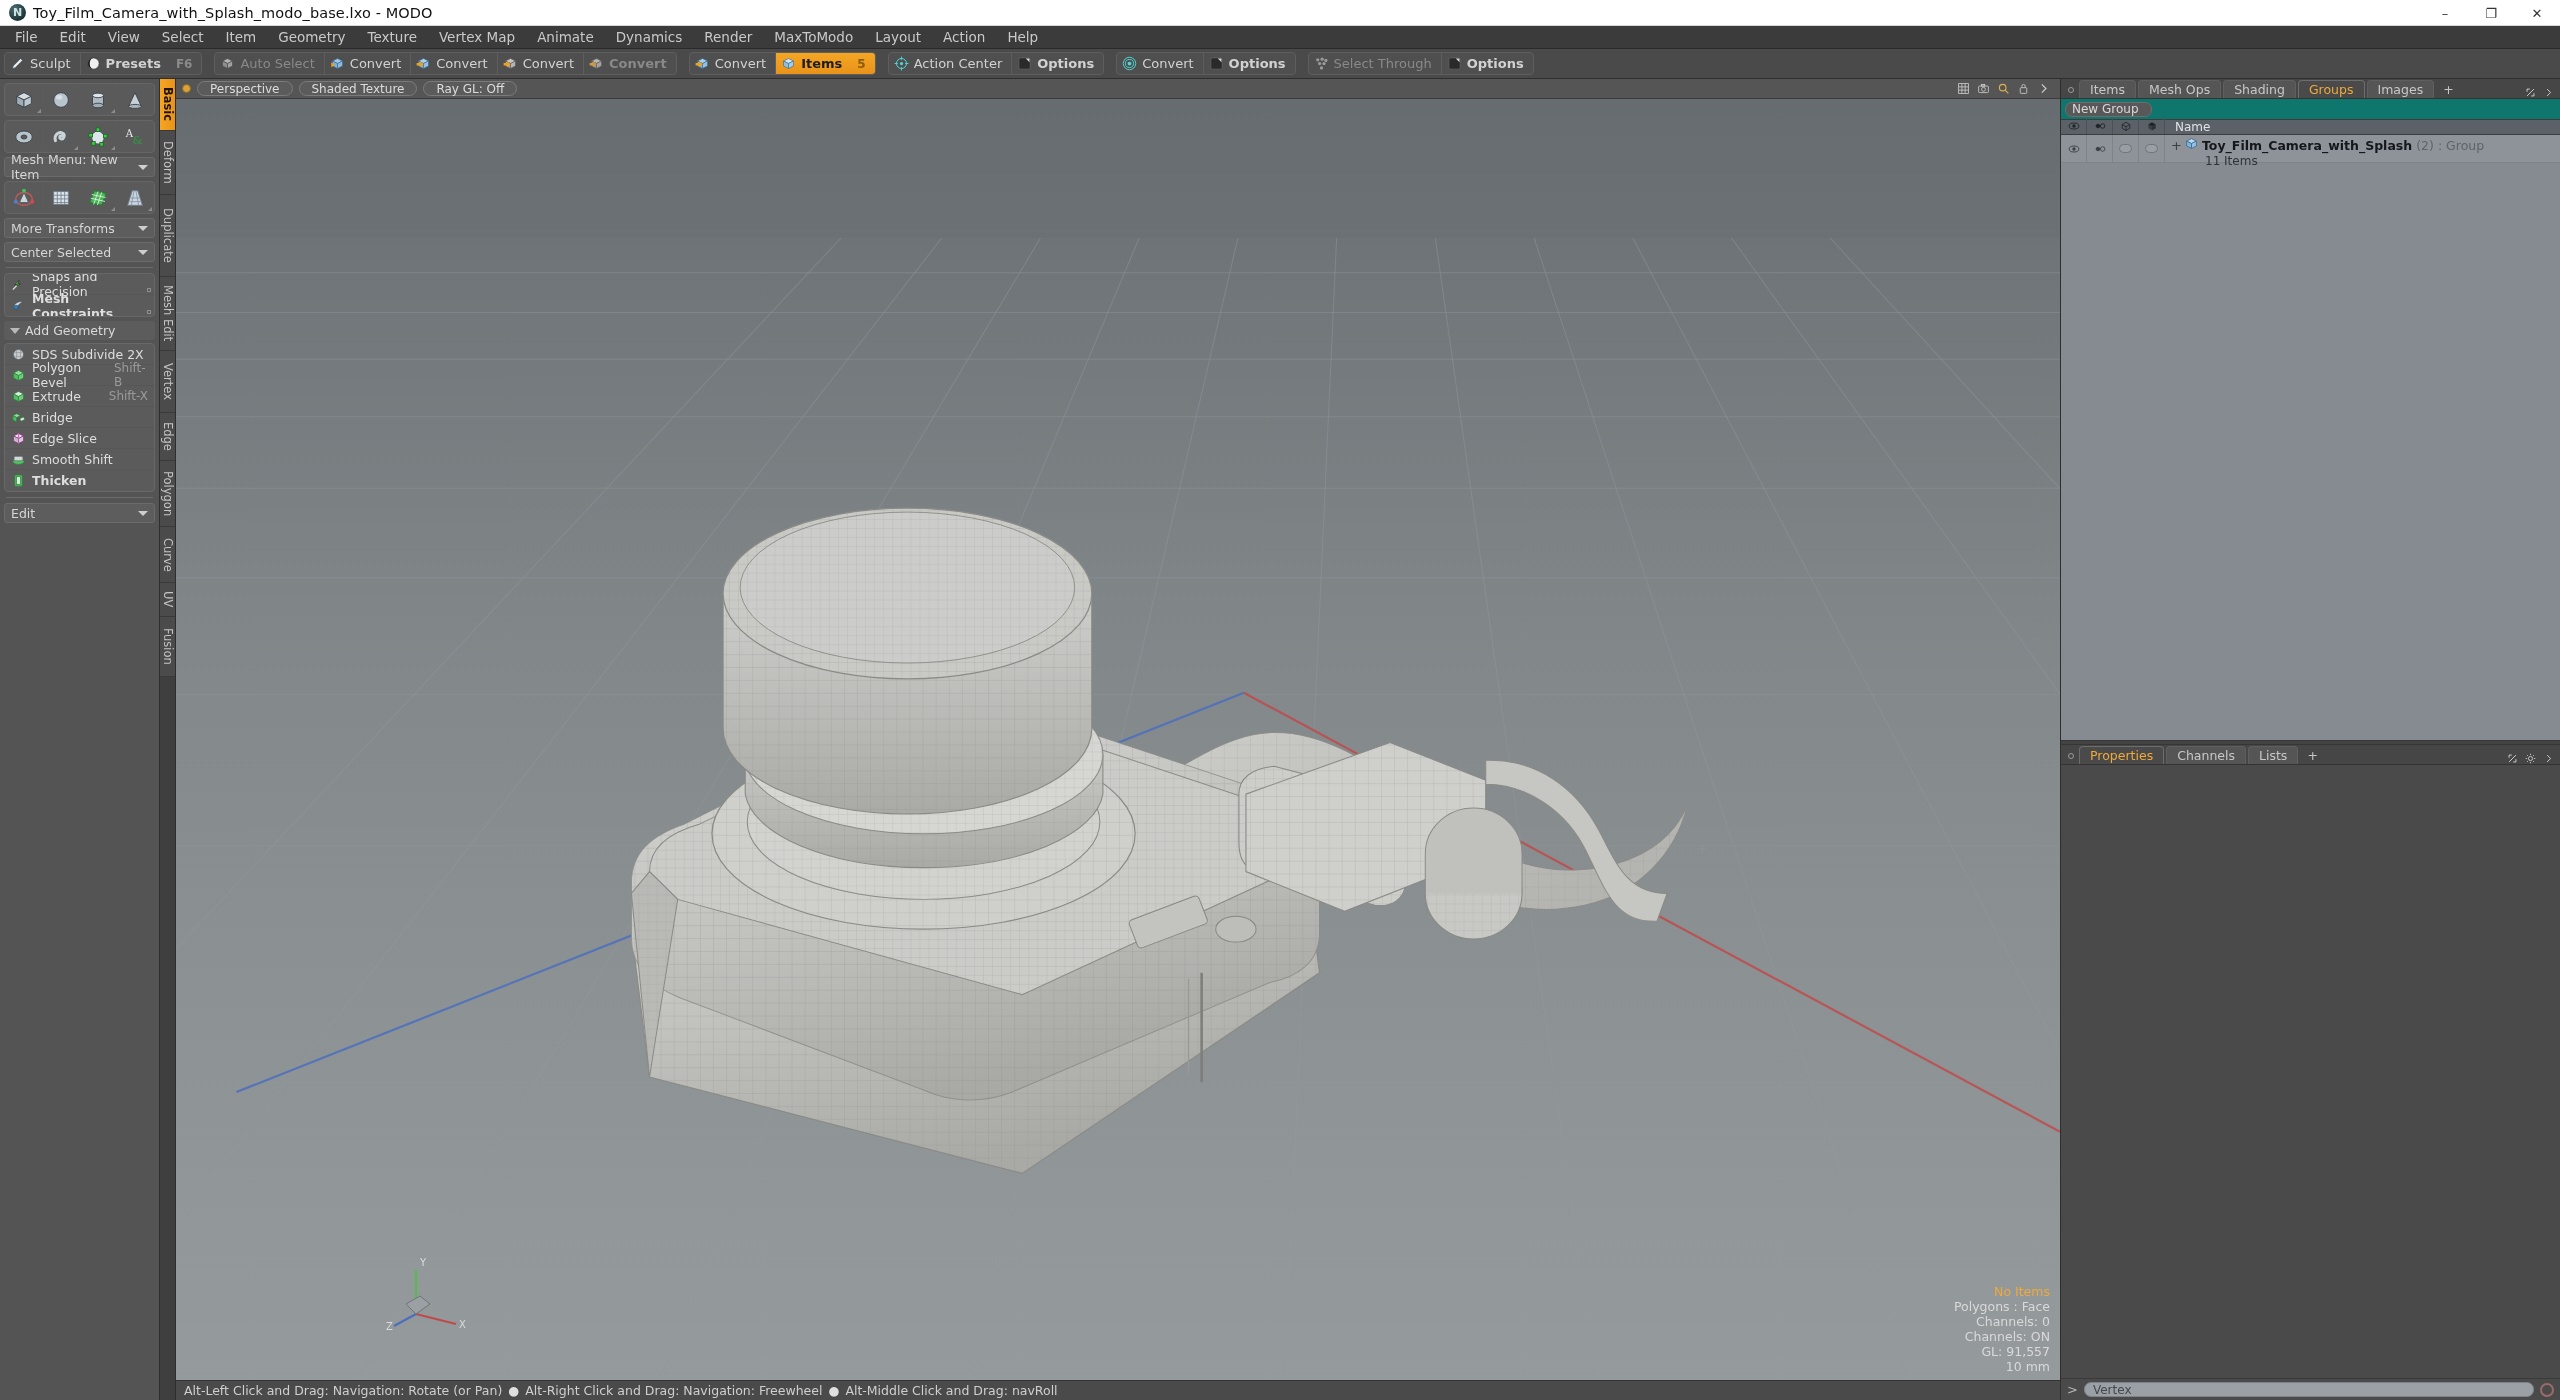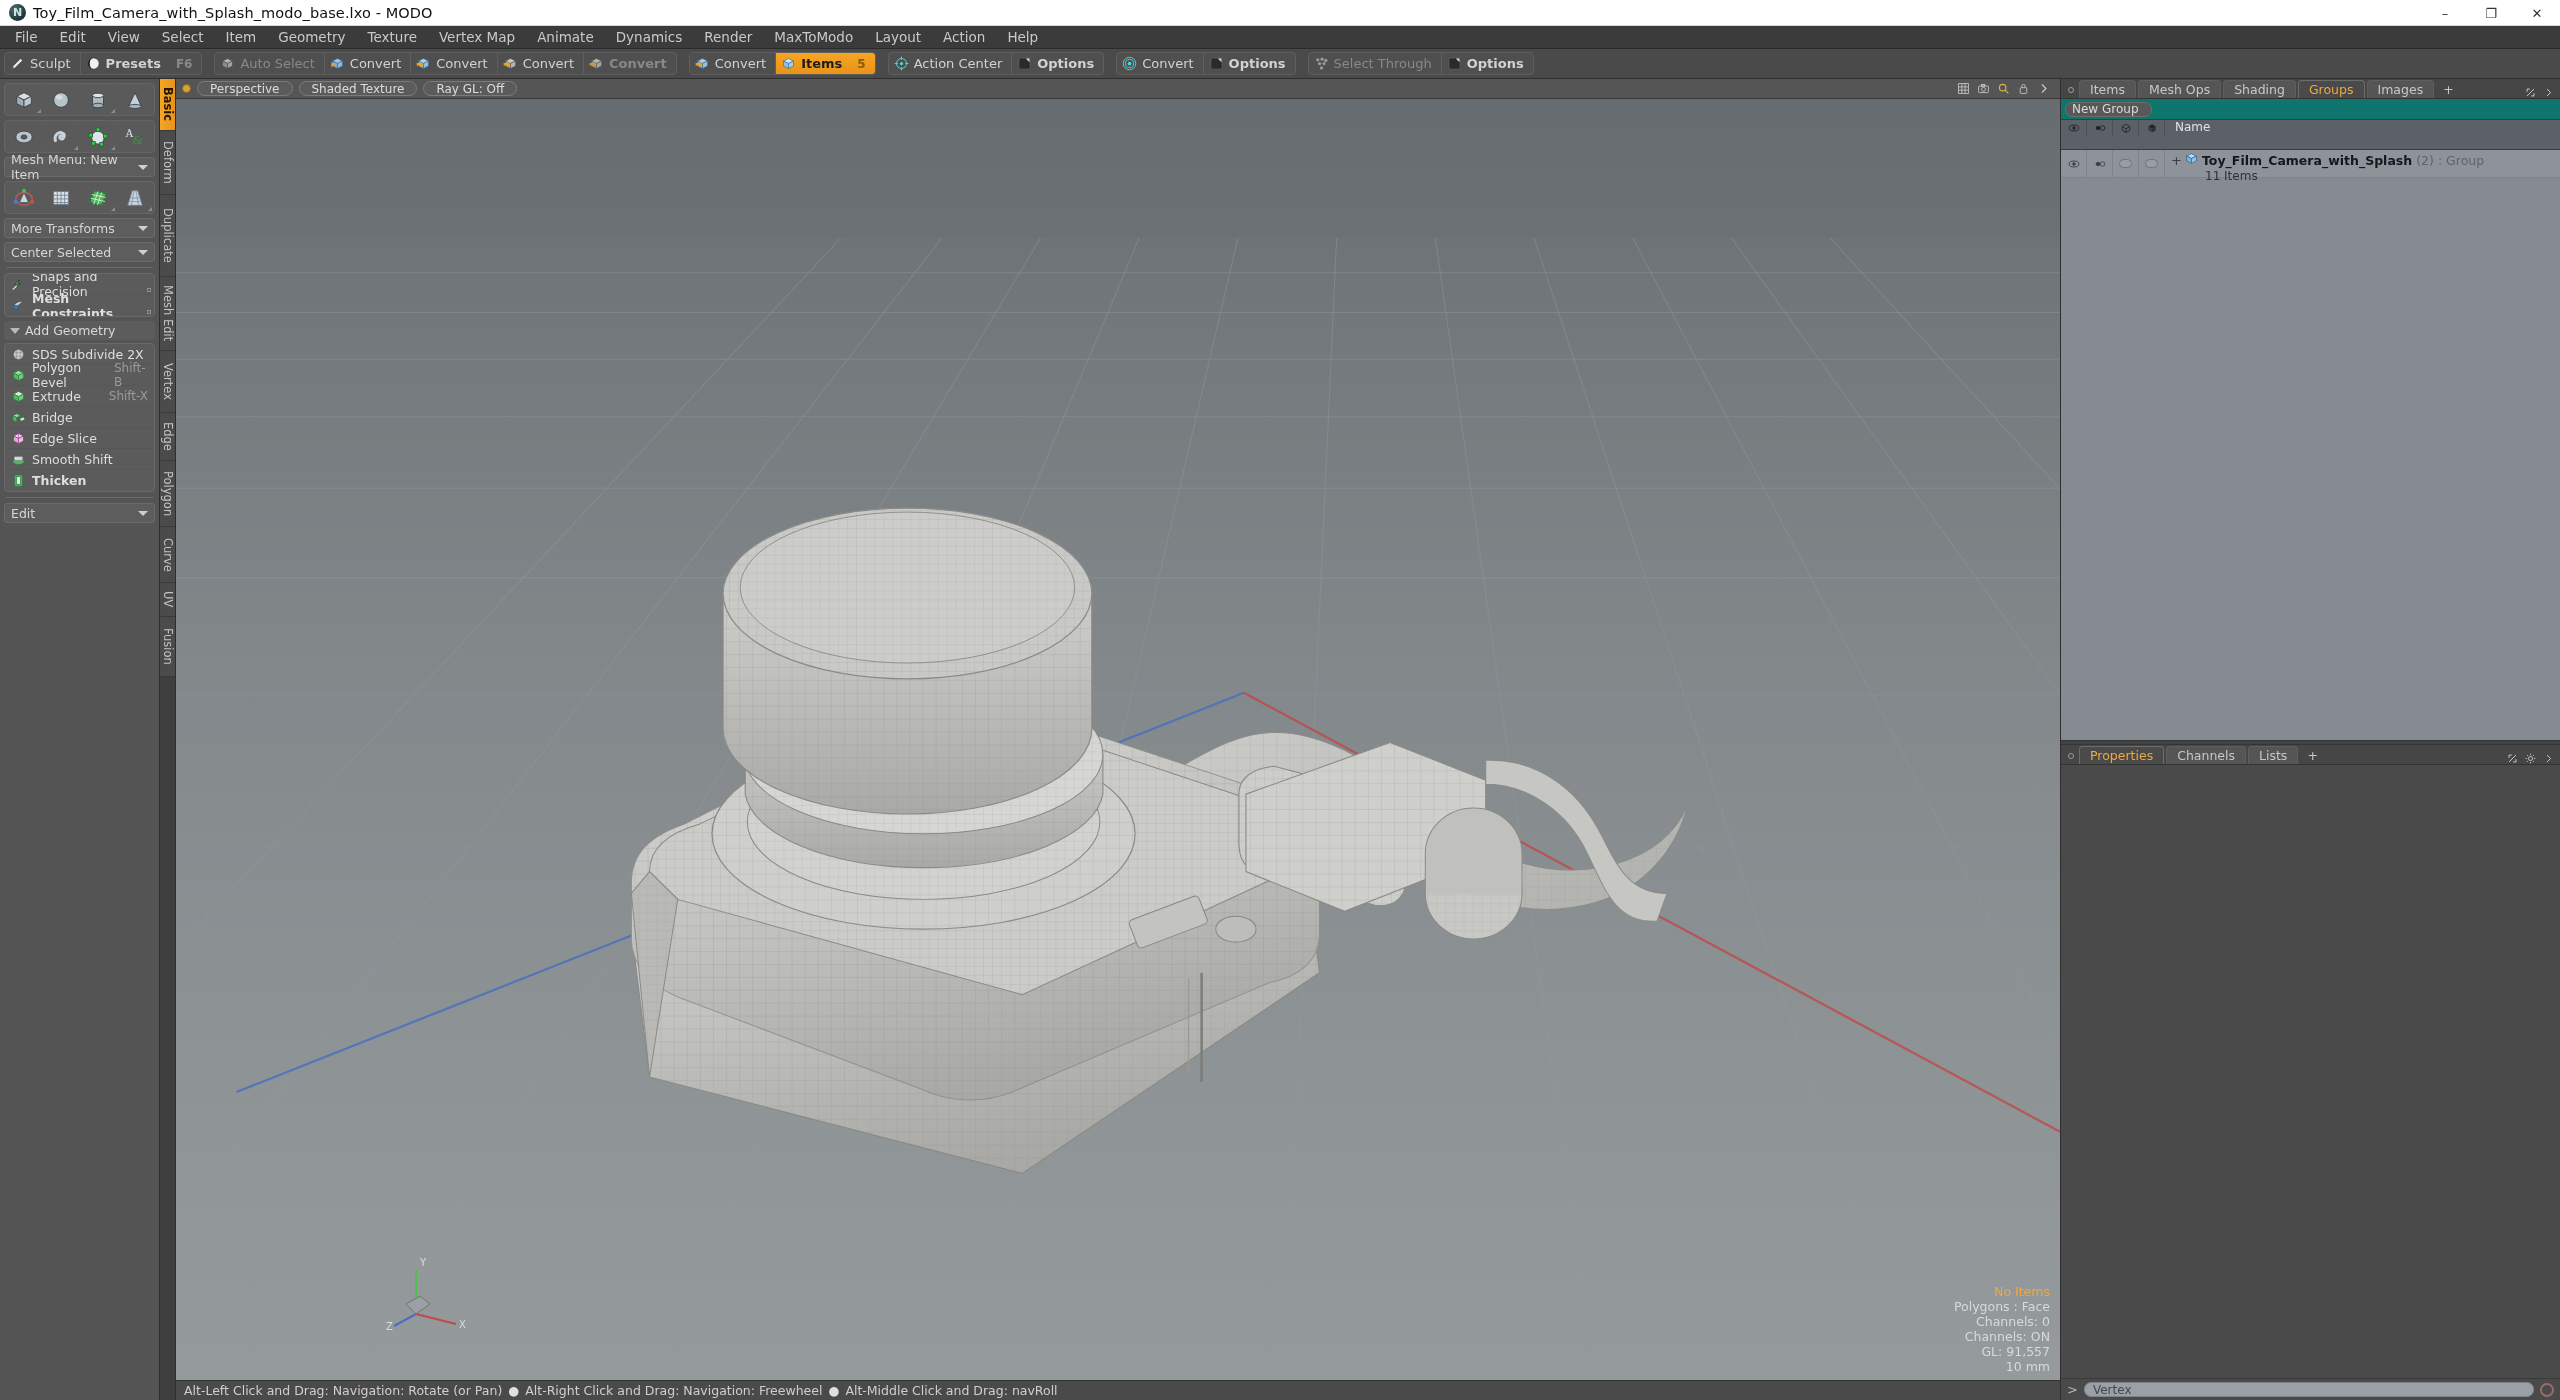--- a/index.html
+++ b/index.html
@@ -152,21 +152,21 @@
   .tab.active { background: #4a4a4a; color: #f0a93b; border-color: #6d6d6d; }
   .tab.plus { padding: 0 7px; color: #c8c8c8; background: transparent; border: none; }
   .tabrow .corner-icons { margin-left: auto; display: flex; gap: 7px; padding-right: 6px; align-items: center; }
   .tabrow .corner-icons svg { width: 11px; height: 11px; }
   .panel-toolrow { height: 20px; background: #0f766e; display: flex; align-items: center; padding: 0 4px; }
   .newgroup-btn {
     height: 15px; padding: 0 12px 0 6px; border: 1px solid #6d6d6d; border-radius: 7px;
     background: #585858; color: #d8d8d8; font-size: 12px; display: flex; align-items: center;
   }
   .tree-head {
-    height: 31px; background: #5c6167; display: flex; align-items: flex-start;
+    height: 16px; background: #5c6167; display: flex; align-items: flex-end;
     border-top: 1px solid #3c3c3c; border-bottom: 1px solid #3c3c3c;
   }
   .th-cell { width: 26px; height: 16px; display: flex; align-items: center; justify-content: center;
              border-right: 1px solid #4d5157; }
   .th-cell svg { width: 12px; height: 12px; }
   .th-name { padding-left: 10px; color: #dfe3e7; font-size: 12px; }
   #treebody { flex: 1; background: #858b91; position: relative; }
   .tree-row { height: 28px; display: flex; align-items: flex-start; background: #8d9399;
               border-bottom: 1px solid #7d8389; }
   .tr-cell { width: 26px; height: 27px; display: flex; align-items: center; justify-content: center;

